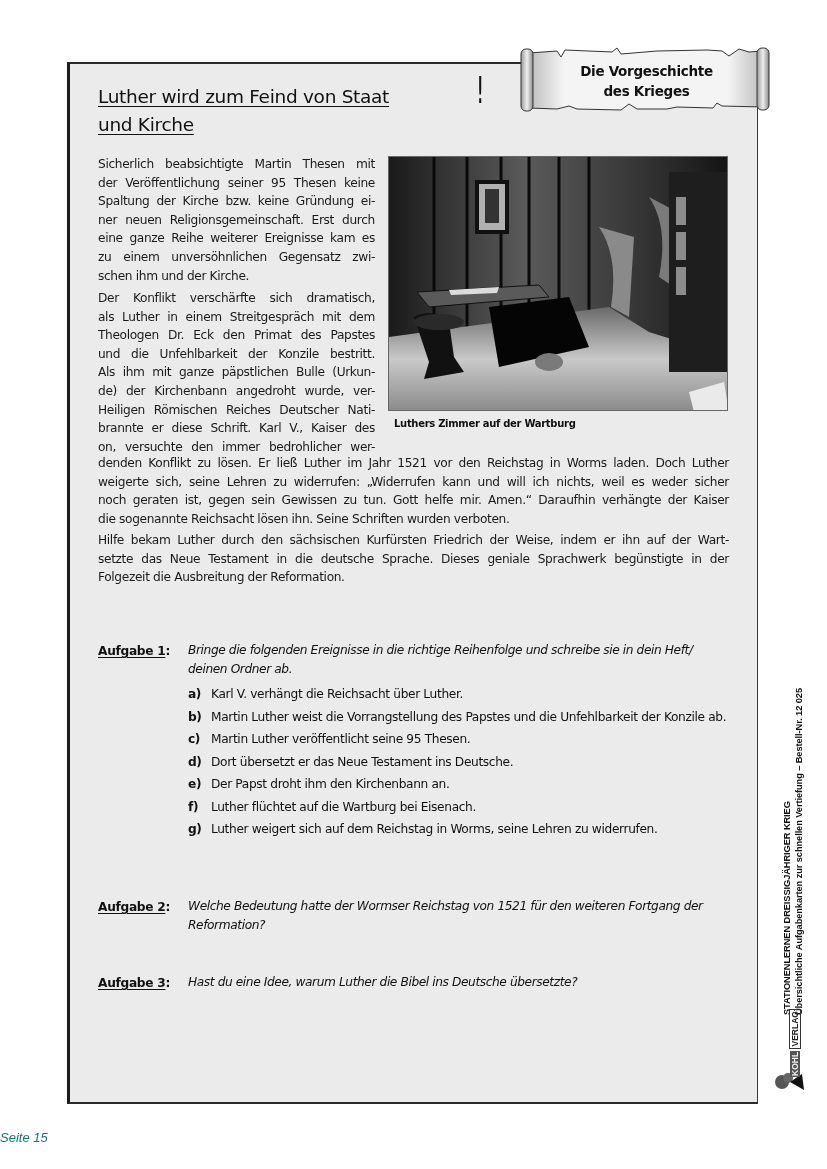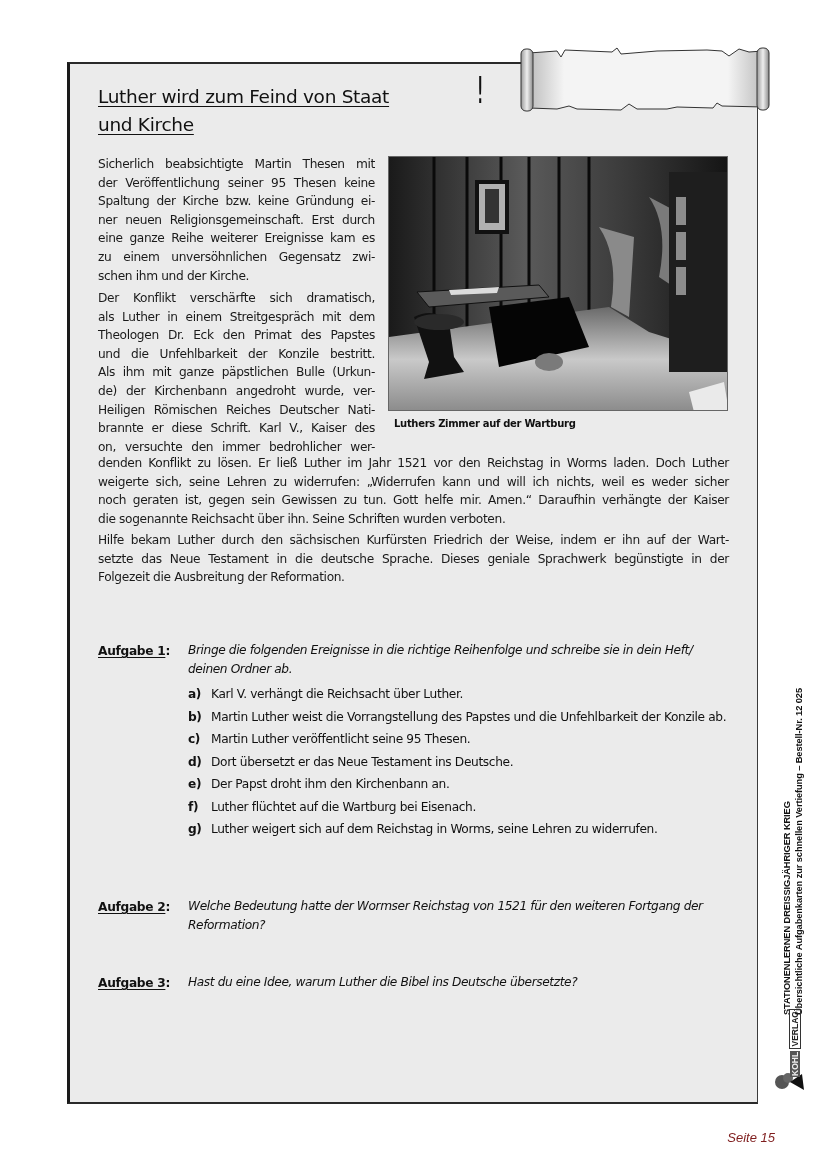--- a/index.html
+++ b/index.html
@@ -85,22 +85,22 @@
   .side .r2 { font-weight: bold; display: block; }
   .logo { position: absolute; left: 770px; top: 1020px; width: 40px; height: 75px; }
   .logo-text {
     position: absolute; left: 790px; top: 1077px; transform: rotate(-90deg); transform-origin: left top;
     font-family: "Liberation Sans", sans-serif; font-size: 8.5px; font-weight: bold; white-space: nowrap; color:#222;
   }
   .logo-text .k { background: #555; color: #eee; padding: 0 1px; }
   .logo-text .v { border: 1px solid #333; padding: 0 1px; }
 
   .footer {
-    position: absolute; left: 0; top: 1130px; width: 775px; text-align: right;
-    font-family: "Liberation Sans", sans-serif; font-style: italic; font-size: 13px; color: #7f1d1d;
+    position: absolute; left: 0; top: 1130px; width: 775px; text-align: left;
+    font-family: "Liberation Sans", sans-serif; font-style: italic; font-size: 13px; color: #0f766e;
   }
 </style>
 </head>
 <body>
 
 <div class="frame"></div>
 
 <div class="title">Luther wird zum Feind von Staat und Kirche</div>
 <div class="exclaim">!</div>
 
@@ -116,20 +116,24 @@
       <linearGradient id="rg" x1="0" y1="0" x2="1" y2="0">
         <stop offset="0" stop-color="#9a9a9a"></stop>
         <stop offset="0.5" stop-color="#eeeeee"></stop>
         <stop offset="1" stop-color="#8a8a8a"></stop>
       </linearGradient>
     </defs>
     <path d="M12,8 L40,6 L44,12 L48,5 L95,7 L100,3 L104,9 L140,6 L190,5 L205,6 L212,11 L222,4 L232,7 L246,6 L246,62 L205,61 L200,58 L196,63 L160,62 L150,64 L120,64 L112,59 L104,65 L60,64 L52,61 L40,64 L12,63 Z" fill="url(#sg)" stroke="#333" stroke-width="1"></path>
     <rect x="4" y="4" width="12" height="62" rx="5" fill="url(#rg)" stroke="#333" stroke-width="1"></rect>
     <rect x="240" y="3" width="12" height="62" rx="5" fill="url(#rg)" stroke="#333" stroke-width="1"></rect>
   </svg>
+  <div class="scroll-text">
+    <div>Die Vorgeschichte</div>
+    <div>des Krieges</div>
+  </div>
 </div>
 
 <div class="para p1">
   <span class="jl">Sicherlich beabsichtigte Martin Thesen mit</span>
   <span class="jl">der Veröffentlichung seiner 95 Thesen keine</span>
   <span class="jl">Spaltung der Kirche bzw. keine Gründung ei-</span>
   <span class="jl">ner neuen Religionsgemeinschaft. Erst durch</span>
   <span class="jl">eine ganze Reihe weiterer Ereignisse kam es</span>
   <span class="jl">zu einem unversöhnlichen Gegensatz zwi-</span>
   <span class="ll">schen ihm und der Kirche.</span>
@@ -190,21 +194,21 @@
     <ellipse cx="160" cy="205" rx="14" ry="9" fill="#7a7a7a"></ellipse>
     <path d="M300,235 L335,225 L340,255 L305,255 Z" fill="#eaeaea"></path>
   </svg>
 </div>
 <div class="caption">Luthers Zimmer auf der Wartburg</div>
 
 <div class="para p3">
   <span class="jl">denden Konflikt zu lösen. Er ließ Luther im Jahr 1521 vor den Reichstag in Worms laden. Doch Luther</span>
   <span class="jl">weigerte sich, seine Lehren zu widerrufen: „Widerrufen kann und will ich nichts, weil es weder sicher</span>
   <span class="jl">noch geraten ist, gegen sein Gewissen zu tun. Gott helfe mir. Amen.“ Daraufhin verhängte der Kaiser</span>
-  <span class="ll">die sogenannte Reichsacht über ihn. Seine Schriften wurden verboten.</span>
+  <span class="ll">die sogenannte Reichsacht lösen ihn. Seine Schriften wurden verboten.</span>
 </div>
 
 <div class="para p4">
   <span class="jl">Hilfe bekam Luther durch den sächsischen Kurfürsten Friedrich der Weise, indem er ihn auf der Wart-</span>
   <span class="jl">setzte das Neue Testament in die deutsche Sprache. Dieses geniale Sprachwerk begünstigte in der</span>
   <span class="ll">Folgezeit die Ausbreitung der Reformation.</span>
 </div>
 
 <div class="task-label" style="top:642px;text-align:right;"><span class="u">Aufgabe 1</span>:</div>
 <div class="task-text" style="top:641px;">Bringe die folgenden Ereignisse in die richtige Reihenfolge und schreibe sie in dein Heft/ deinen Ordner ab.</div>

